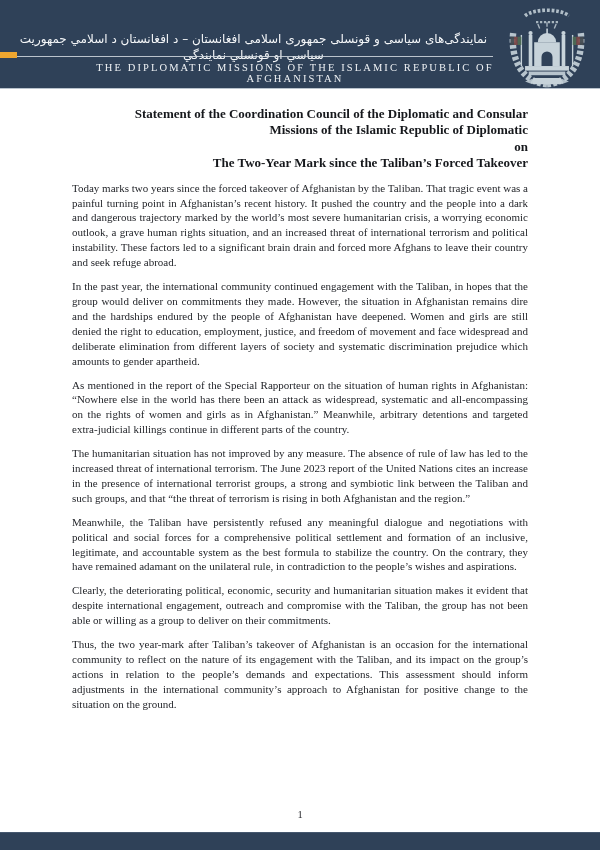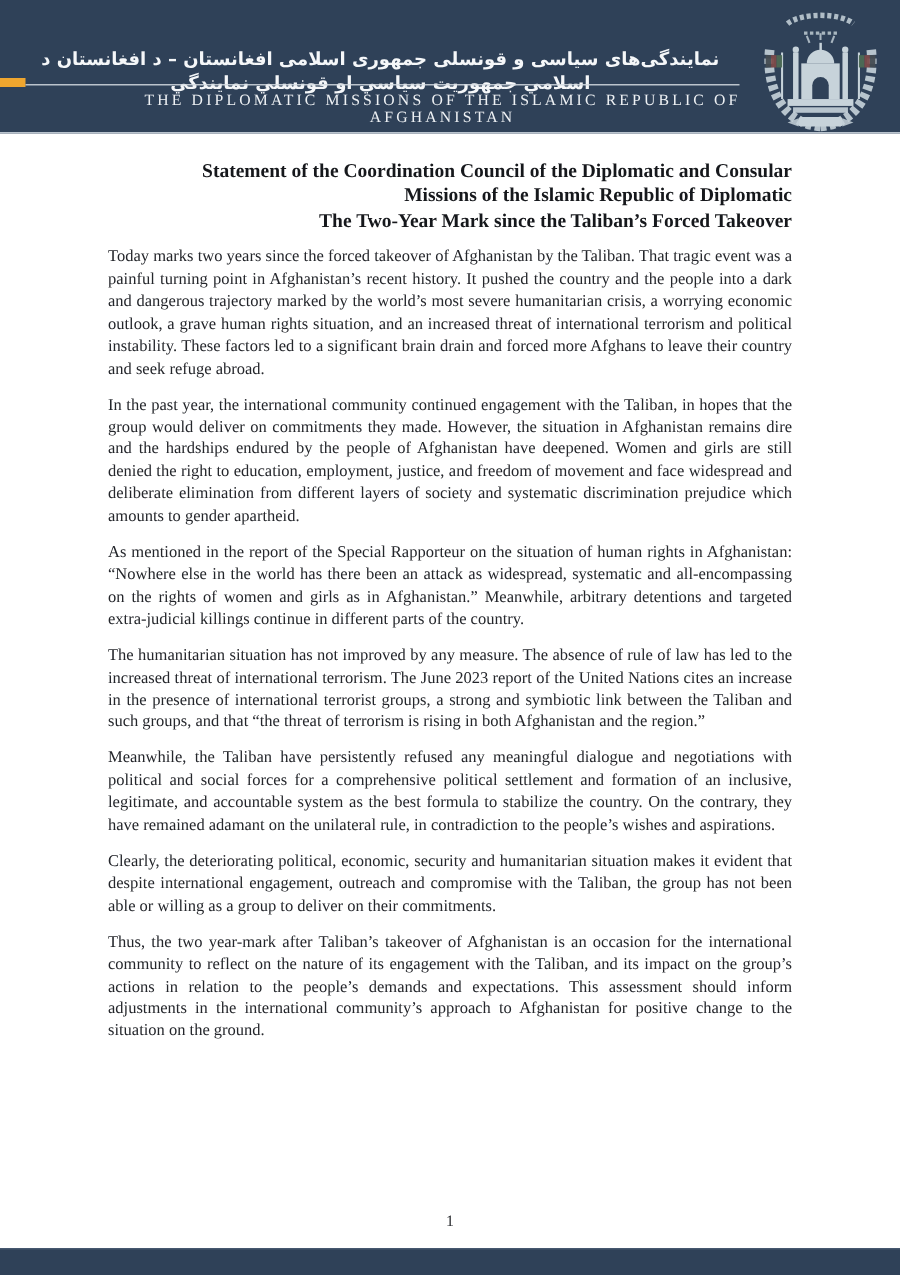--- a/index.html
+++ b/index.html
@@ -14,21 +14,21 @@
   }
   
   .masthead{
     position:absolute;top:0;left:0;width:600px;height:88px;
     background:#2f4158;
     border-bottom:1px solid #b9c3cd;
   }
   .persian-title{
     position:absolute;top:31px;left:14px;width:479px;
     text-align:center;direction:rtl;
-    color:#f5f7f9;font-weight:bold;font-size:12px;line-height:16px;
+    color:#f5f7f9;font-weight:normal;font-size:12px;line-height:16px;
     font-family:"DejaVu Sans", sans-serif;
   }
   .accent-bar{
     position:absolute;top:52px;left:0;width:17px;height:6px;
     background:#efa62f;
   }
   .divider-line{
     position:absolute;top:56px;left:17px;width:476px;height:1px;
     background:#d4dae0;opacity:.85;
   }
@@ -129,20 +129,21 @@
           <path d="M66,84 l8,3 -8,3 z" opacity="0.85"></path>
         </g>
       </svg>
     </div>
   </header>
 
   <main class="doc-body">
     <div class="doc-title">
       <div>Statement of the Coordination Council of the Diplomatic and Consular</div>
       <div>Missions of the Islamic Republic of Diplomatic</div>
+      <div>on</div>
       <div>The Two-Year Mark since the Taliban’s Forced Takeover</div>
     </div>
 
     <p class="para">Today marks two years since the forced takeover of Afghanistan by the Taliban. That tragic event was a painful turning point in Afghanistan’s recent history. It pushed the country and the people into a dark and dangerous trajectory marked by the world’s most severe humanitarian crisis, a worrying economic outlook, a grave human rights situation, and an increased threat of international terrorism and political instability. These factors led to a significant brain drain and forced more Afghans to leave their country and seek refuge abroad.</p>
     <p class="para">In the past year, the international community continued engagement with the Taliban, in hopes that the group would deliver on commitments they made. However, the situation in Afghanistan remains dire and the hardships endured by the people of Afghanistan have deepened. Women and girls are still denied the right to education, employment, justice, and freedom of movement and face widespread and deliberate elimination from different layers of society and systematic discrimination prejudice which amounts to gender apartheid.</p>
     <p class="para">As mentioned in the report of the Special Rapporteur on the situation of human rights in Afghanistan: “Nowhere else in the world has there been an attack as widespread, systematic and all-encompassing on the rights of women and girls as in Afghanistan.” Meanwhile, arbitrary detentions and targeted extra-judicial killings continue in different parts of the country.</p>
     <p class="para">The humanitarian situation has not improved by any measure. The absence of rule of law has led to the increased threat of international terrorism. The June 2023 report of the United Nations cites an increase in the presence of international terrorist groups, a strong and symbiotic link between the Taliban and such groups, and that “the threat of terrorism is rising in both Afghanistan and the region.”</p>
     <p class="para">Meanwhile, the Taliban have persistently refused any meaningful dialogue and negotiations with political and social forces for a comprehensive political settlement and formation of an inclusive, legitimate, and accountable system as the best formula to stabilize the country. On the contrary, they have remained adamant on the unilateral rule, in contradiction to the people’s wishes and aspirations.</p>
     <p class="para">Clearly, the deteriorating political, economic, security and humanitarian situation makes it evident that despite international engagement, outreach and compromise with the Taliban, the group has not been able or willing as a group to deliver on their commitments.</p>
     <p class="para">Thus, the two year-mark after Taliban’s takeover of Afghanistan is an occasion for the international community to reflect on the nature of its engagement with the Taliban, and its impact on the group’s actions in relation to the people’s demands and expectations. This assessment should inform adjustments in the international community’s approach to Afghanistan for positive change to the situation on the ground.</p>

